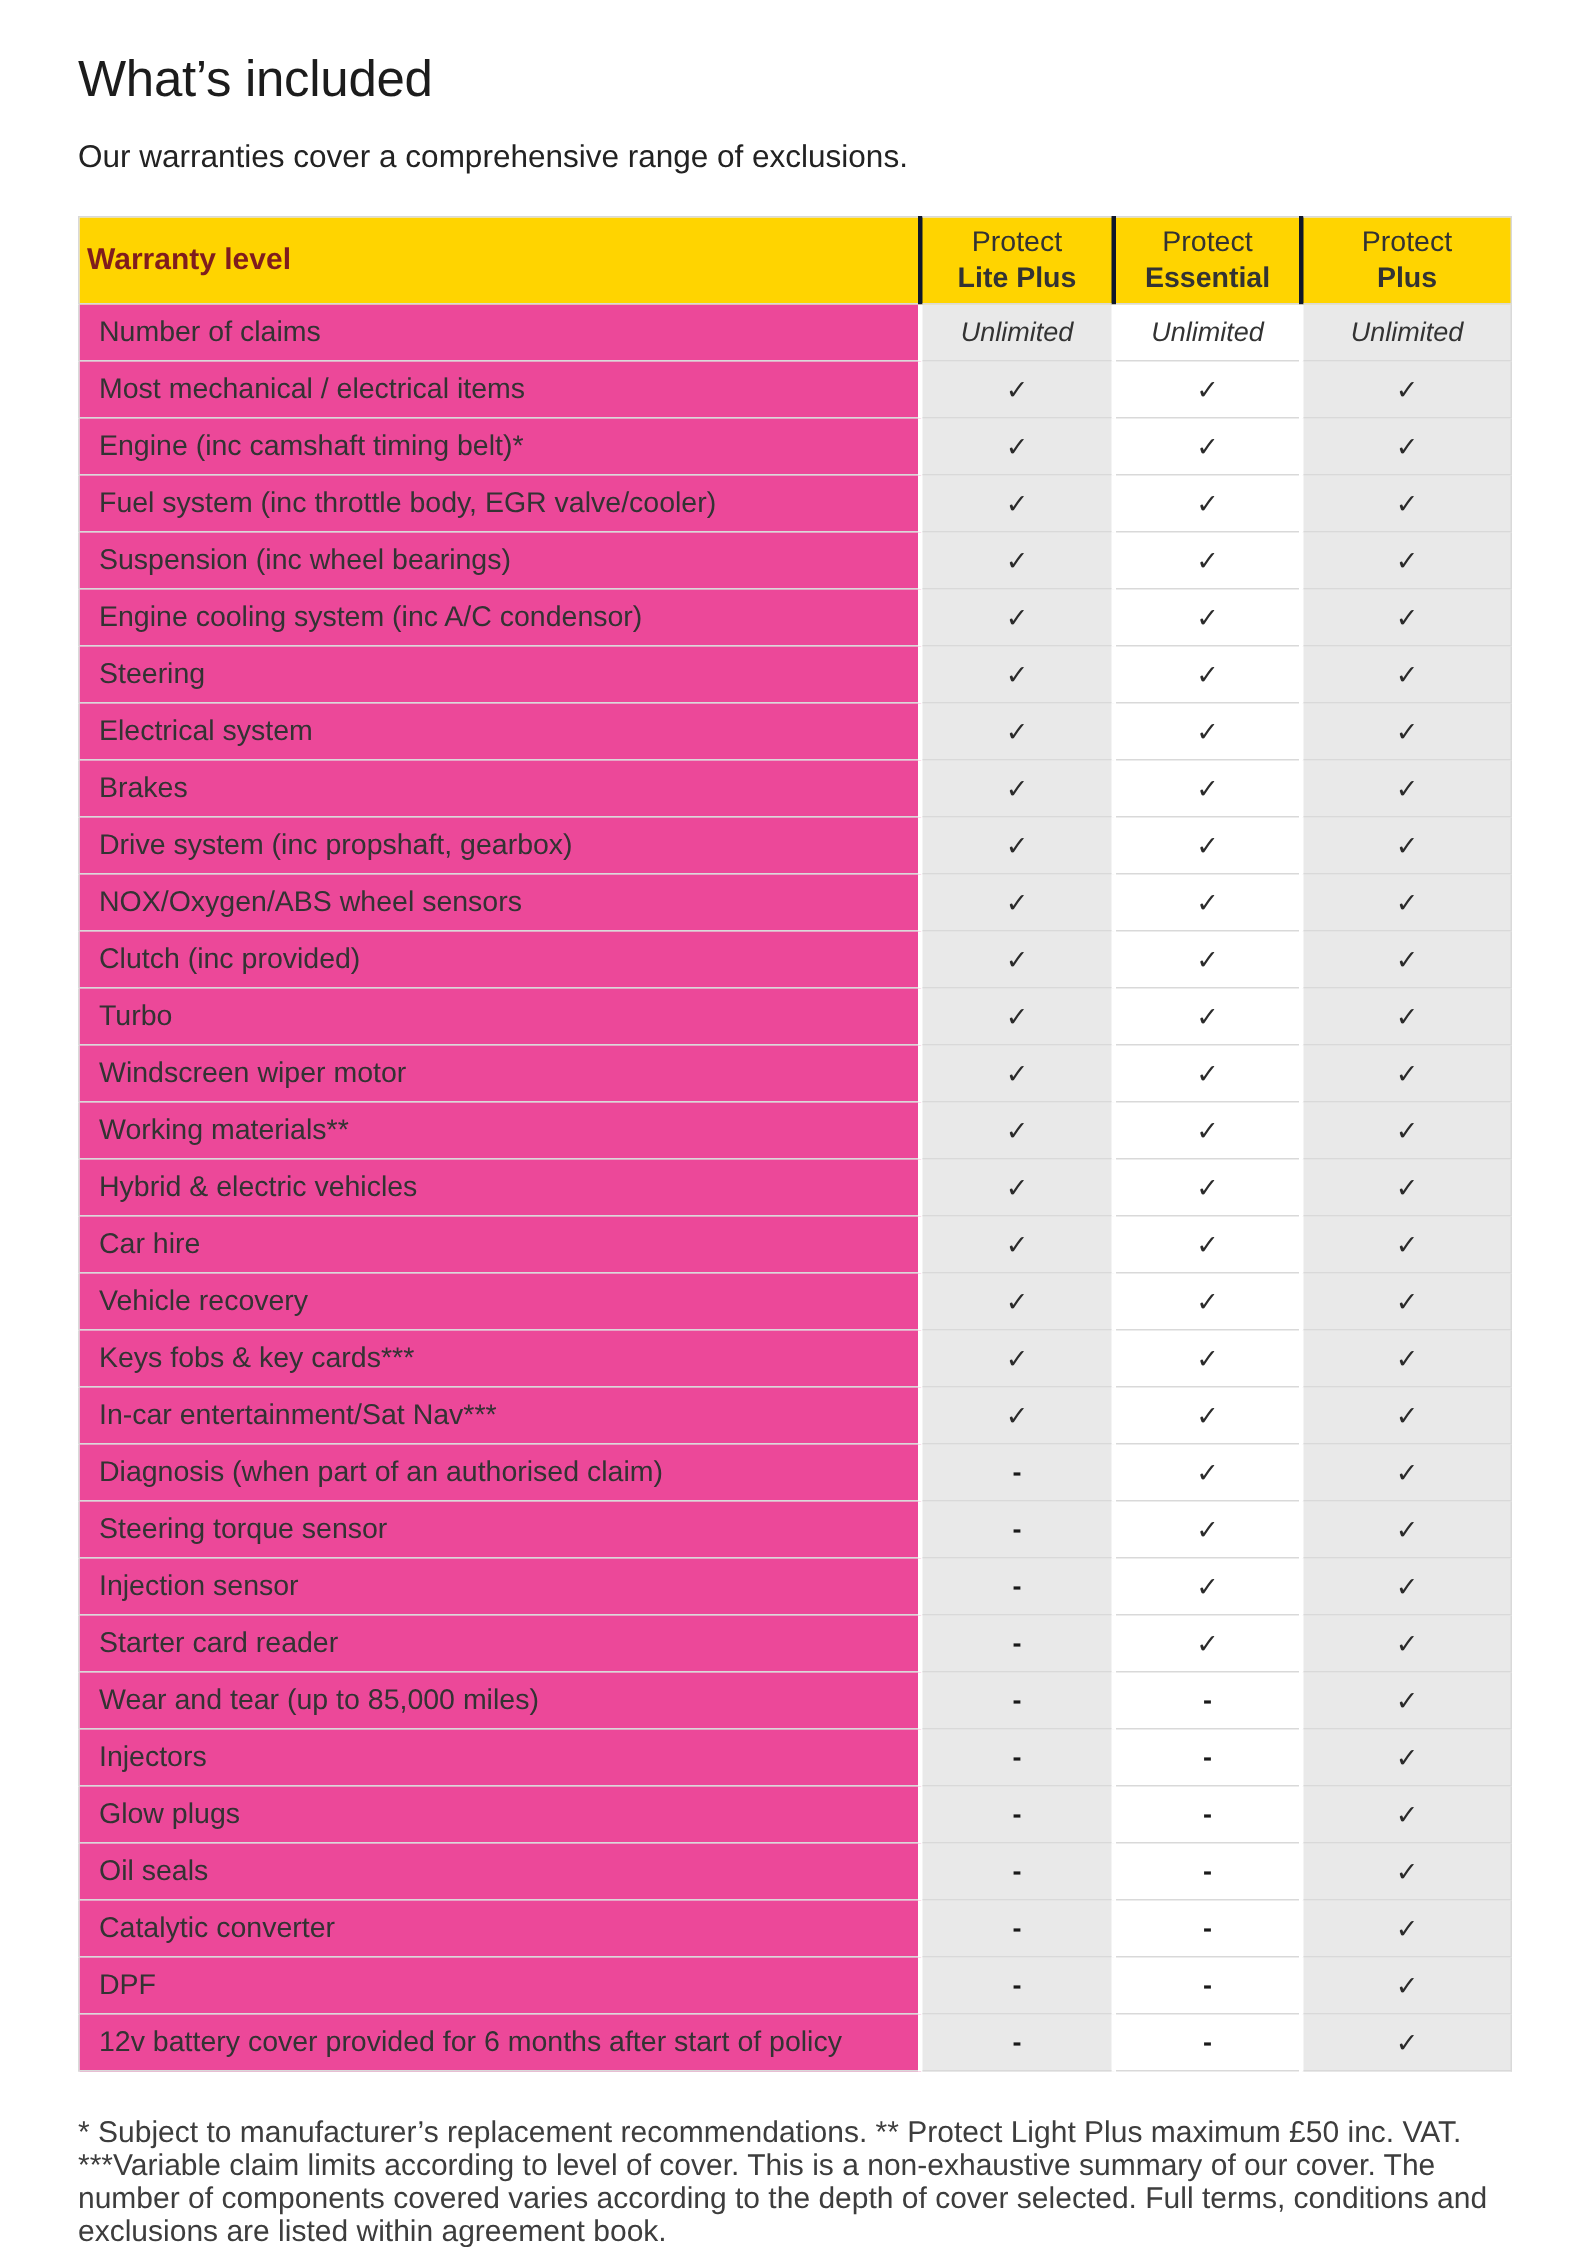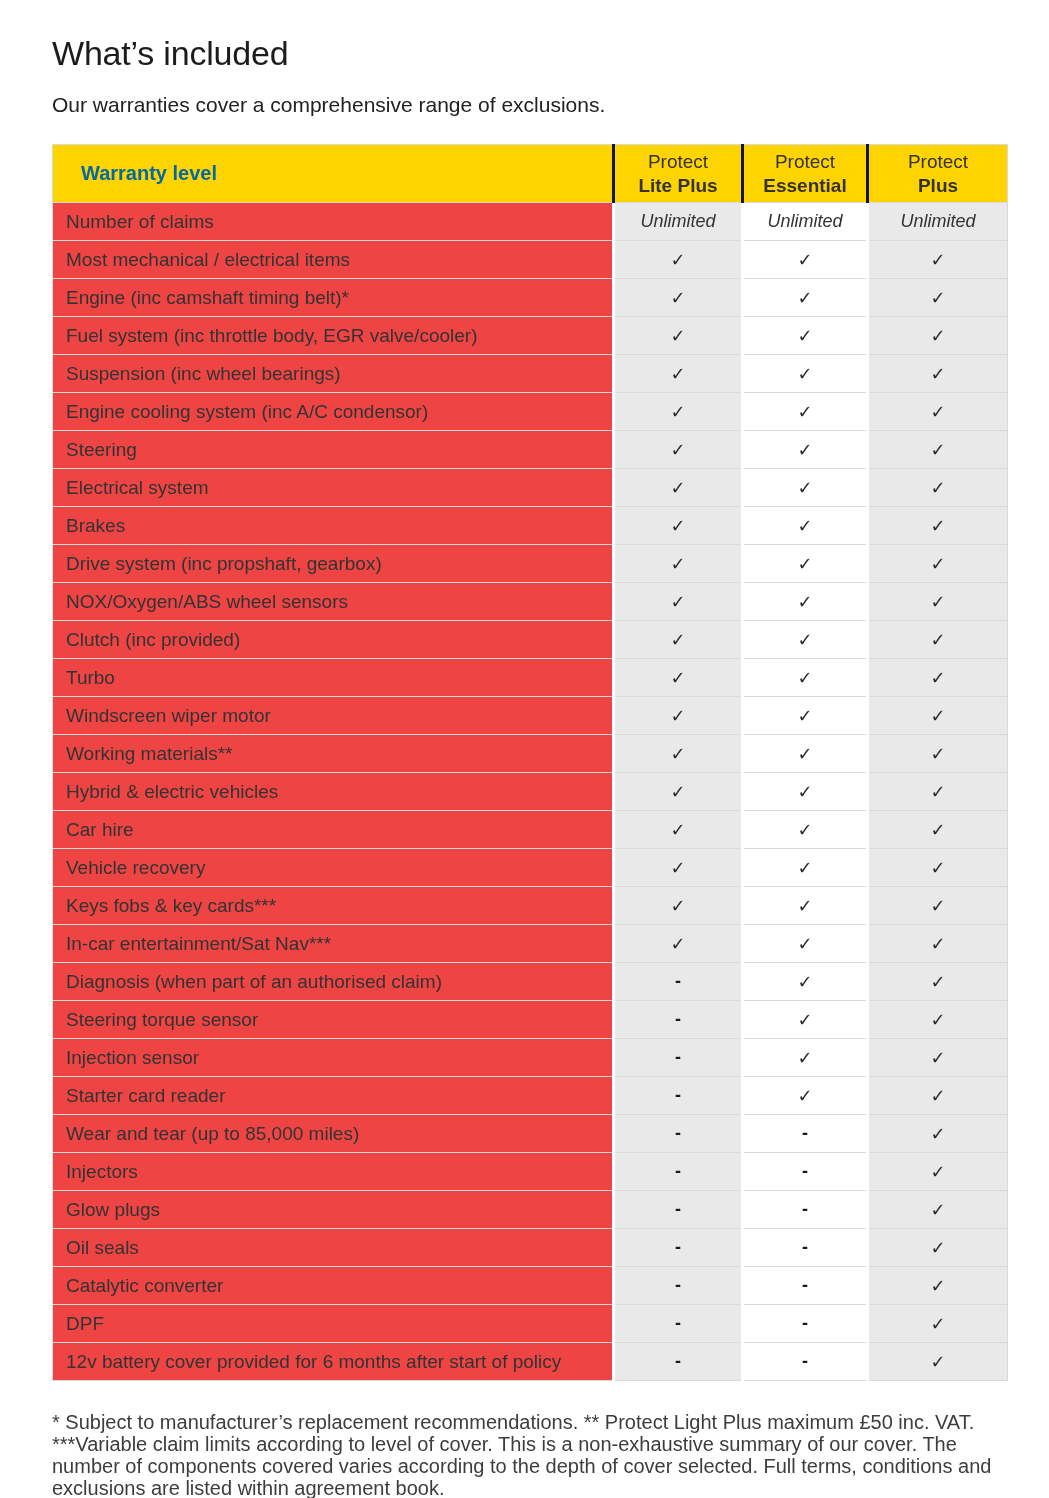--- a/index.html
+++ b/index.html
@@ -30,41 +30,41 @@
   col.c-p1 { width: 129px; }
   col.c-p2 { width: 125px; }
   col.c-p3 { width: 140px; }
 
   thead th {
     background: var(--header-yellow);
     height: 58px;
     vertical-align: middle;
   }
   th.label-head {
-    text-align: left; padding-left: 28px;
-    font-size: 20px; font-weight: bold; color: #0369a1;
+    text-align: left; padding-left: 5px;
+    font-size: 20px; font-weight: bold; color: #7f1d1d;
   }
   th.plan-head {
     border-left: 3px solid #0f172a;
     text-align: center;
     font-weight: normal;
     font-size: 19px; line-height: 24px; color: #333;
     padding: 4px 0;
   }
   th.plan-head b { font-weight: bold; }
 
   tbody td {
     border-top: 1px solid var(--border-color);
     height: 38px;
     vertical-align: middle;
   }
   td.row-label {
     font-size: 19px; color: #333;
     padding-left: 13px;
-    background: #ef4444;
+    background: #ec4899;
     white-space: nowrap;
   }
   td.val {
     text-align: center;
     border-left: 3px solid #ffffff;
     font-size: 18px; color: #2b2b2b;
     background: #ffffff;
   }
   td.val.shade { background: var(--shade-gray); }
   td.val .check { font-size: 18px; color: #2b2b2b; }

